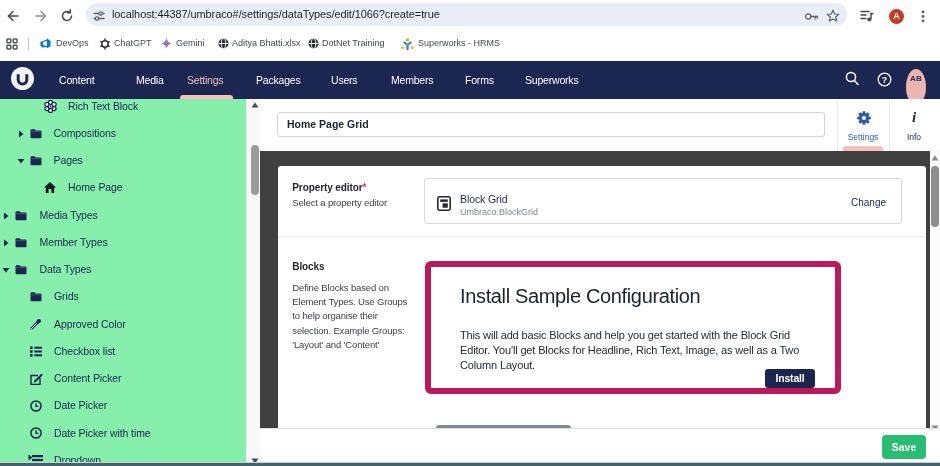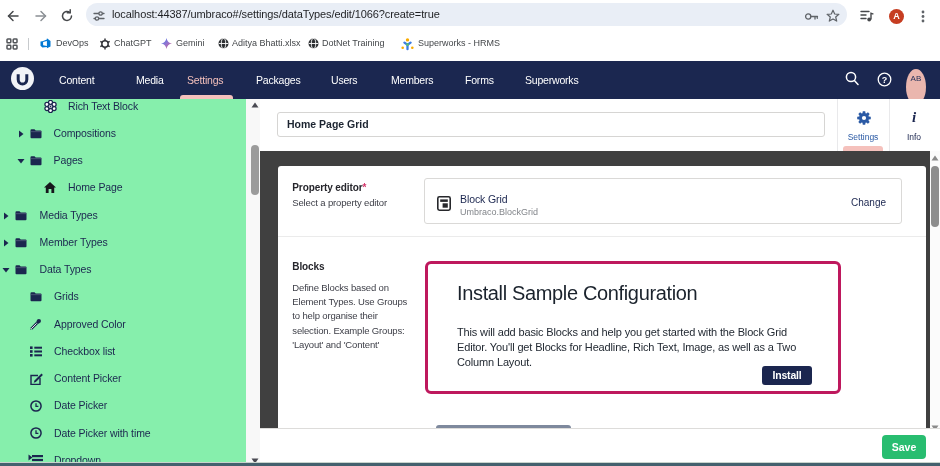--- a/index.html
+++ b/index.html
@@ -26,21 +26,21 @@
 .vdiv{position:absolute;top:0;width:1px;height:52px;background:#e9e9eb}
 #tab-underline{position:absolute;left:583px;top:47px;width:40px;height:5px;background:#f5c1bc;border-radius:3px 3px 0 0}
 .tablbl{position:absolute;top:33px;font-size:8.5px;text-align:center;width:60px}
 
 #cbody{position:absolute;left:260px;top:151px;width:670px;height:277px;background:#404040}
 #card{position:absolute;left:18px;top:15px;width:648px;height:262px;background:#fff;border-radius:3px 3px 0 0}
 #carddiv{position:absolute;left:0;top:70px;width:648px;height:1px;background:#ebebeb}
 .lbl{position:absolute;font-weight:bold;font-size:10px;color:#26262c;letter-spacing:-0.1px}
 .desc{position:absolute;font-size:9.5px;color:#3f4049;letter-spacing:-0.15px;line-height:14.2px}
 #selbox{position:absolute;left:146px;top:11.5px;width:478px;height:46.5px;border:1px solid #dad9d7;border-radius:3px;background:#fff}
-#instbox{position:absolute;left:147px;top:94.5px;width:416px;height:133px;border:3px solid #be185d;border-radius:6px;background:#fff}
+#instbox{position:absolute;left:147px;top:94.5px;width:416px;height:133px;border:6px solid #be185d;border-radius:6px;background:#fff}
 #ihead{position:absolute;left:29px;top:18.5px;font-size:20px;letter-spacing:-0.35px;color:#1a222c}
 #ipara{position:absolute;left:29px;top:61px;font-size:11px;line-height:15.2px;letter-spacing:-0.15px;color:#232a33}
 #ibtn{position:absolute;left:334px;top:102px;width:50px;height:19px;background:#1b264f;border-radius:3px;color:#fff;font-weight:bold;font-size:10.5px;text-align:center;line-height:19px;letter-spacing:-0.2px}
 #graybar{position:absolute;left:176px;top:274px;width:135px;height:3px;background:#7e899d;border-radius:3px 3px 0 0}
 
 #csb{position:absolute;left:930px;top:151px;width:10px;height:277px;background:#fbfbfb}
 #cthumb{position:absolute;left:931px;top:166px;width:8px;height:61px;border-radius:4px;background:#8d8d8d}
 
 #footer{position:absolute;left:260px;top:428px;width:680px;height:34px;background:#fff;border-top:1px solid #dddcda}
 #save{position:absolute;left:622px;top:6px;width:44px;height:24px;background:#28bd70;border-radius:4px;color:#fff;font-weight:bold;font-size:10.5px;text-align:center;line-height:24px}
@@ -168,21 +168,21 @@
   <svg class="ico" style="left:845px;top:9.5px" width="14" height="15" viewBox="0 0 14 15">
       <g stroke="#fff" stroke-width="1.5" fill="none" stroke-linecap="round">
         <circle cx="6" cy="6" r="4.6"></circle>
         <path d="M9.4 9.6 13 13.4"></path>
       </g>
     </svg>
   <svg class="ico" style="left:877px;top:10.5px" width="15" height="15" viewBox="0 0 15 15">
       <circle cx="7.5" cy="7.5" r="6.3" stroke="#fff" stroke-width="1.3" fill="none"></circle>
       <text x="7.5" y="10.6" font-size="9" font-weight="bold" fill="#fff" text-anchor="middle" font-family="Liberation Sans">?</text>
     </svg>
-  <div class="abs" style="left:906px;top:8px;width:20px;height:36px;border-radius:50%;background:#eab6ae;color:#24305a;font-weight:normal;font-size:8px;text-align:center;line-height:20px;letter-spacing:0.2px">AB</div>
+  <div class="abs" style="left:906px;top:8px;width:20px;height:36px;border-radius:50%;background:#eab6ae;color:#24305a;font-weight:bold;font-size:8px;text-align:center;line-height:20px;letter-spacing:0.2px">AB</div>
   <div class="navitem" style="left:59px">Content</div>
   <div class="navitem" style="left:136px">Media</div>
   <div class="navitem" style="left:187px;color:#f5c1bc">Settings</div>
   <div class="navitem" style="left:256px">Packages</div>
   <div class="navitem" style="left:331px">Users</div>
   <div class="navitem" style="left:391px">Members</div>
   <div class="navitem" style="left:465px">Forms</div>
   <div class="navitem" style="left:525px">Superworks</div>
   <div id="nav-underline"></div>
 </div>

